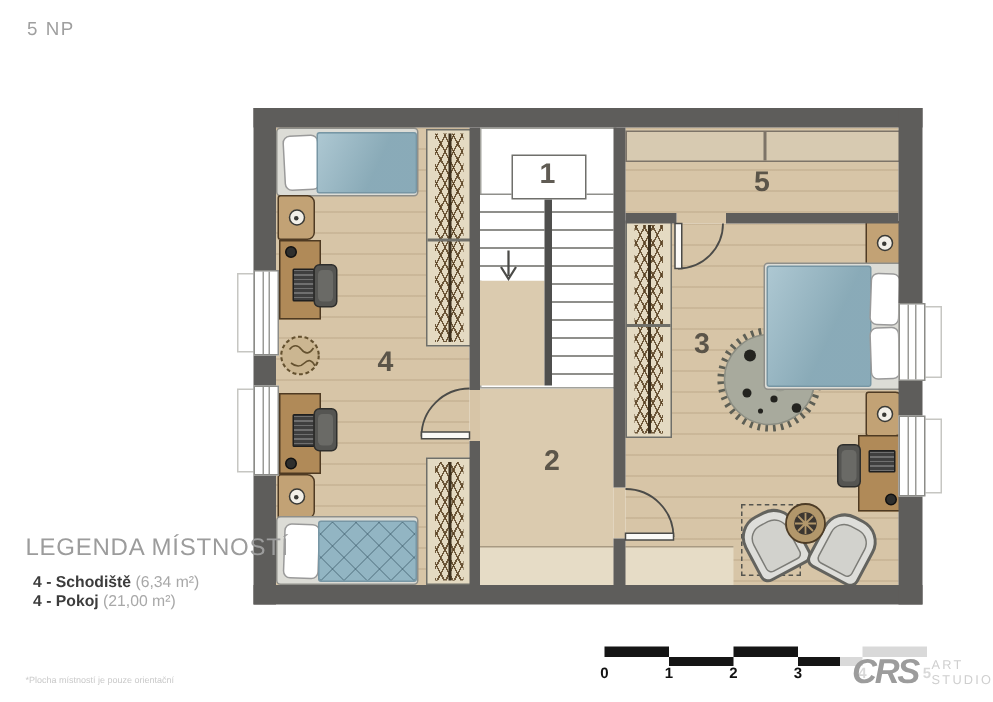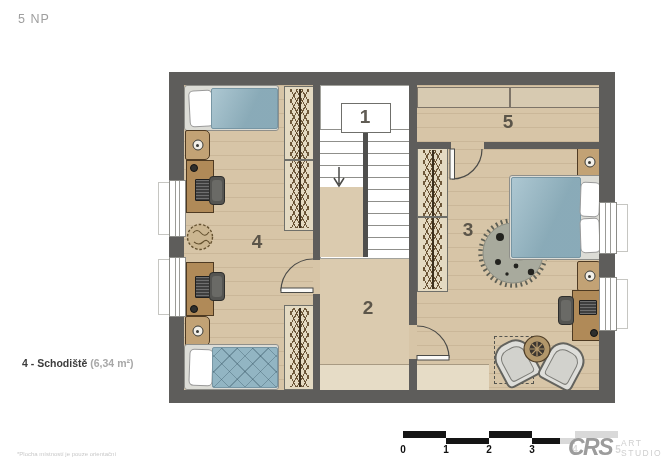--- a/index.html
+++ b/index.html
@@ -8,21 +8,21 @@
   .abs{position:absolute;}
 
   
   .plan-title{left:18px;top:12px;font-size:12.5px;letter-spacing:1px;color:#9f9f9f;}
   .roomnum{z-index:7;font-weight:bold;font-size:19px;color:#4b463d;opacity:.88;
            transform:translate(-50%,-50%);}
   .legend{left:17px;top:357px;width:220px;z-index:8;}
   .legend-title{font-size:16px;color:#9c9c9c;letter-spacing:.5px;margin-bottom:7px;}
   .legend-row{font-size:10.5px;line-height:12.6px;margin-left:5px;}
   .legend-row b{color:#3c3c3c;}
-  .legend-row span.area{color:#a8a8a8;font-weight:bold;}
+  .legend-row span.area{color:#a8a8a8;}
   .footnote{left:17px;top:451px;font-size:6px;color:#c9c9c9;z-index:8;}
 
   
   .wall{background:#5e5d5b;z-index:5;}
   .floor{background:#d7c5a7;z-index:1;
          background-image:repeating-linear-gradient(180deg,rgba(130,104,70,.15) 0 1px,transparent 1px 14px);}
   .floor.plain{background-image:none;background:#dbcbaf;}
   .floor.light{background:#e6dcc6;background-image:none;border-top:1px solid #a89a82;}
   .floor.fill{background-image:none;z-index:2;}
   .window{background:#fff;border:1px solid #8c8c88;z-index:6;}
@@ -235,21 +235,23 @@
     </g>
   </svg>
 
   <div class="abs roomnum" style="left:365px;top:117px;">1</div>
   <div class="abs roomnum" style="left:368px;top:308px;">2</div>
   <div class="abs roomnum" style="left:468px;top:230px;">3</div>
   <div class="abs roomnum" style="left:257px;top:242px;">4</div>
   <div class="abs roomnum" style="left:508px;top:122px;">5</div>
 
   <div class="abs legend">
+    <div class="legend-title">LEGENDA MÍSTNOSTÍ</div>
     <div class="legend-row"><b>4 - Schodiště</b> <span class="area">(6,34 m²)</span></div>
+    <div class="legend-row"><b>4 - Pokoj</b> <span class="area">(21,00 m²)</span></div>
   </div>
   <div class="abs footnote">*Plocha místností je pouze orientační</div>
 
   <div class="abs scalebar">
     <div class="seg top" style="left:3px;"></div>
     <div class="seg bot" style="left:46px;"></div>
     <div class="seg top" style="left:89px;"></div>
     <div class="seg bot" style="left:132px;"></div>
     <div class="seg top" style="left:175px;"></div>
     <span class="scalenum" style="left:3px;">0</span>

